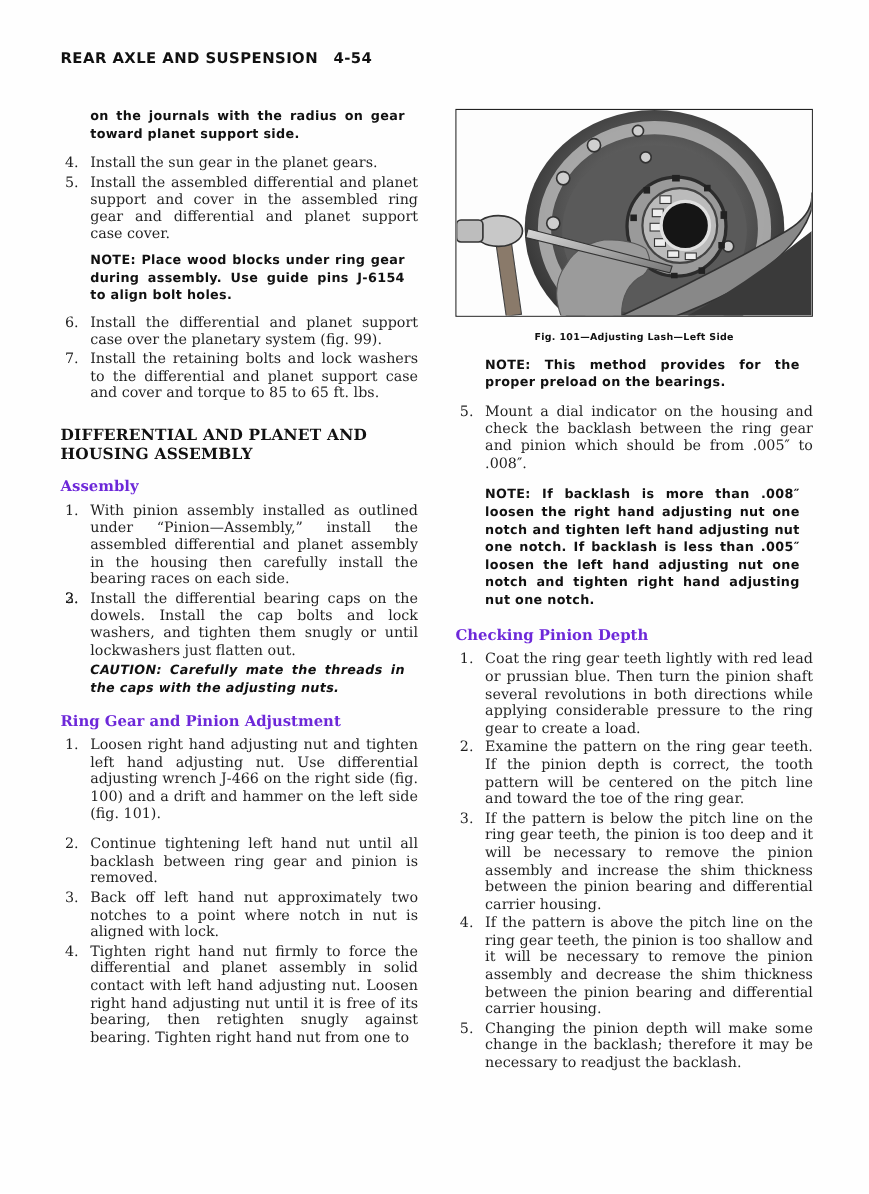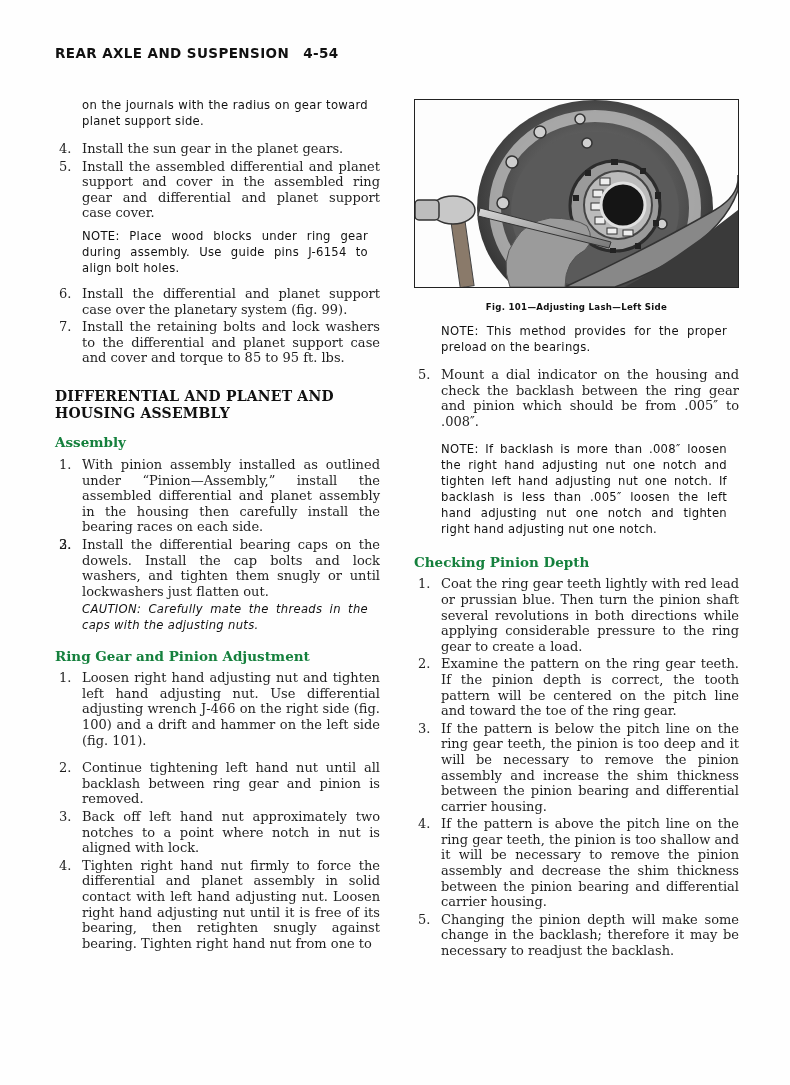--- a/index.html
+++ b/index.html
@@ -13,36 +13,36 @@
   }
   .running-head .pg { margin-left: 14px; text-align: center; }
 
   .col { position: absolute; }
   .col-left { left: 55px; top: 97px; width: 325px; }
   .col-right { left: 414px; top: 99px; width: 325px; }
 
   .serif { font-family: "DejaVu Serif", serif; font-size: 13px; line-height: 15.6px; color: #1f1f1f; }
 
   .note {
-    font-family: "DejaVu Sans", sans-serif; font-weight: normal; font-size: 11.6px;
+    font-family: "DejaVu Sans", sans-serif; font-weight: bold; font-size: 11.6px;
     line-height: 16px; letter-spacing: 0.3px; color: #111; text-align: justify;
     padding-left: 27px; padding-right: 12px;
   }
   .note.italic { font-style: italic; }
 
   ol.steps { list-style: none; margin: 0; padding: 0; }
   ol.steps li { position: relative; padding-left: 27px; text-align: justify; margin: 0 0 2px 0; }
   ol.steps li .num { position: absolute; left: 4px; top: 0; }
 
   .h-section {
     font-family: "DejaVu Serif", serif; font-weight: bold; font-size: 14px; line-height: 17px;
     letter-spacing: 0.2px; color: #111; text-transform: uppercase;
   }
   .h-sub {
-    font-family: "DejaVu Serif", serif; font-weight: bold; font-size: 13.5px; line-height: 16px; color: #15803d;
+    font-family: "DejaVu Serif", serif; font-weight: bold; font-size: 13.5px; line-height: 16px; color: #6d28d9;
   }
 
   .figure-frame {
     width: 323px; height: 187px; border: 1.5px solid #222; position: relative; overflow: hidden; background: #fff;
   }
   .figure-frame svg { display: block; }
   .caption {
     font-family: "DejaVu Sans", sans-serif; font-weight: bold; font-size: 8.6px; letter-spacing: 0.3px;
     color: #111; text-align: center; margin-top: 14px; width: 325px;
   }
@@ -61,21 +61,21 @@
 
     <ol class="steps serif" style="margin-top:12px;">
       <li><span class="num">4.</span><span>Install the sun gear in the planet gears.</span></li>
       <li><span class="num">5.</span><span>Install the assembled differential and planet support and cover in the assembled ring gear and differential and planet support case cover.</span></li>
     </ol>
 
     <div class="note" style="margin-top:7px;">NOTE: Place wood blocks under ring gear during assembly. Use guide pins J-6154 to align bolt holes.</div>
 
     <ol class="steps serif" style="margin-top:10px;">
       <li><span class="num">6.</span><span>Install the differential and planet support case over the planetary system (fig. 99).</span></li>
-      <li><span class="num">7.</span><span>Install the retaining bolts and lock washers to the differential and planet support case and cover and torque to 85 to 95 ft. lbs.</span></li>
+      <li><span class="num">7.</span><span>Install the retaining bolts and lock washers to the differential and planet support case and cover and torque to 85 to 65 ft. lbs.</span></li>
     </ol>
 
     <div class="h-section" style="margin-top:22px; width:290px;">DIFFERENTIAL AND PLANET AND HOUSING ASSEMBLY</div>
     <div class="h-sub" style="margin-top:12px;">Assembly</div>
 
     <ol class="steps serif" style="margin-top:7px;">
       <li><span class="num">1.</span><span>With pinion assembly installed as outlined under “Pinion—Assembly,” install the assembled differential and planet assembly in the housing then carefully install the bearing races on each side.</span></li>
       <li><span class="num">2.</span></li>
       <li><span class="num">3.</span><span>Install the differential bearing caps on the dowels. Install the cap bolts and lock washers, and tighten them snugly or until lockwashers just flatten out.</span></li>
     </ol>

